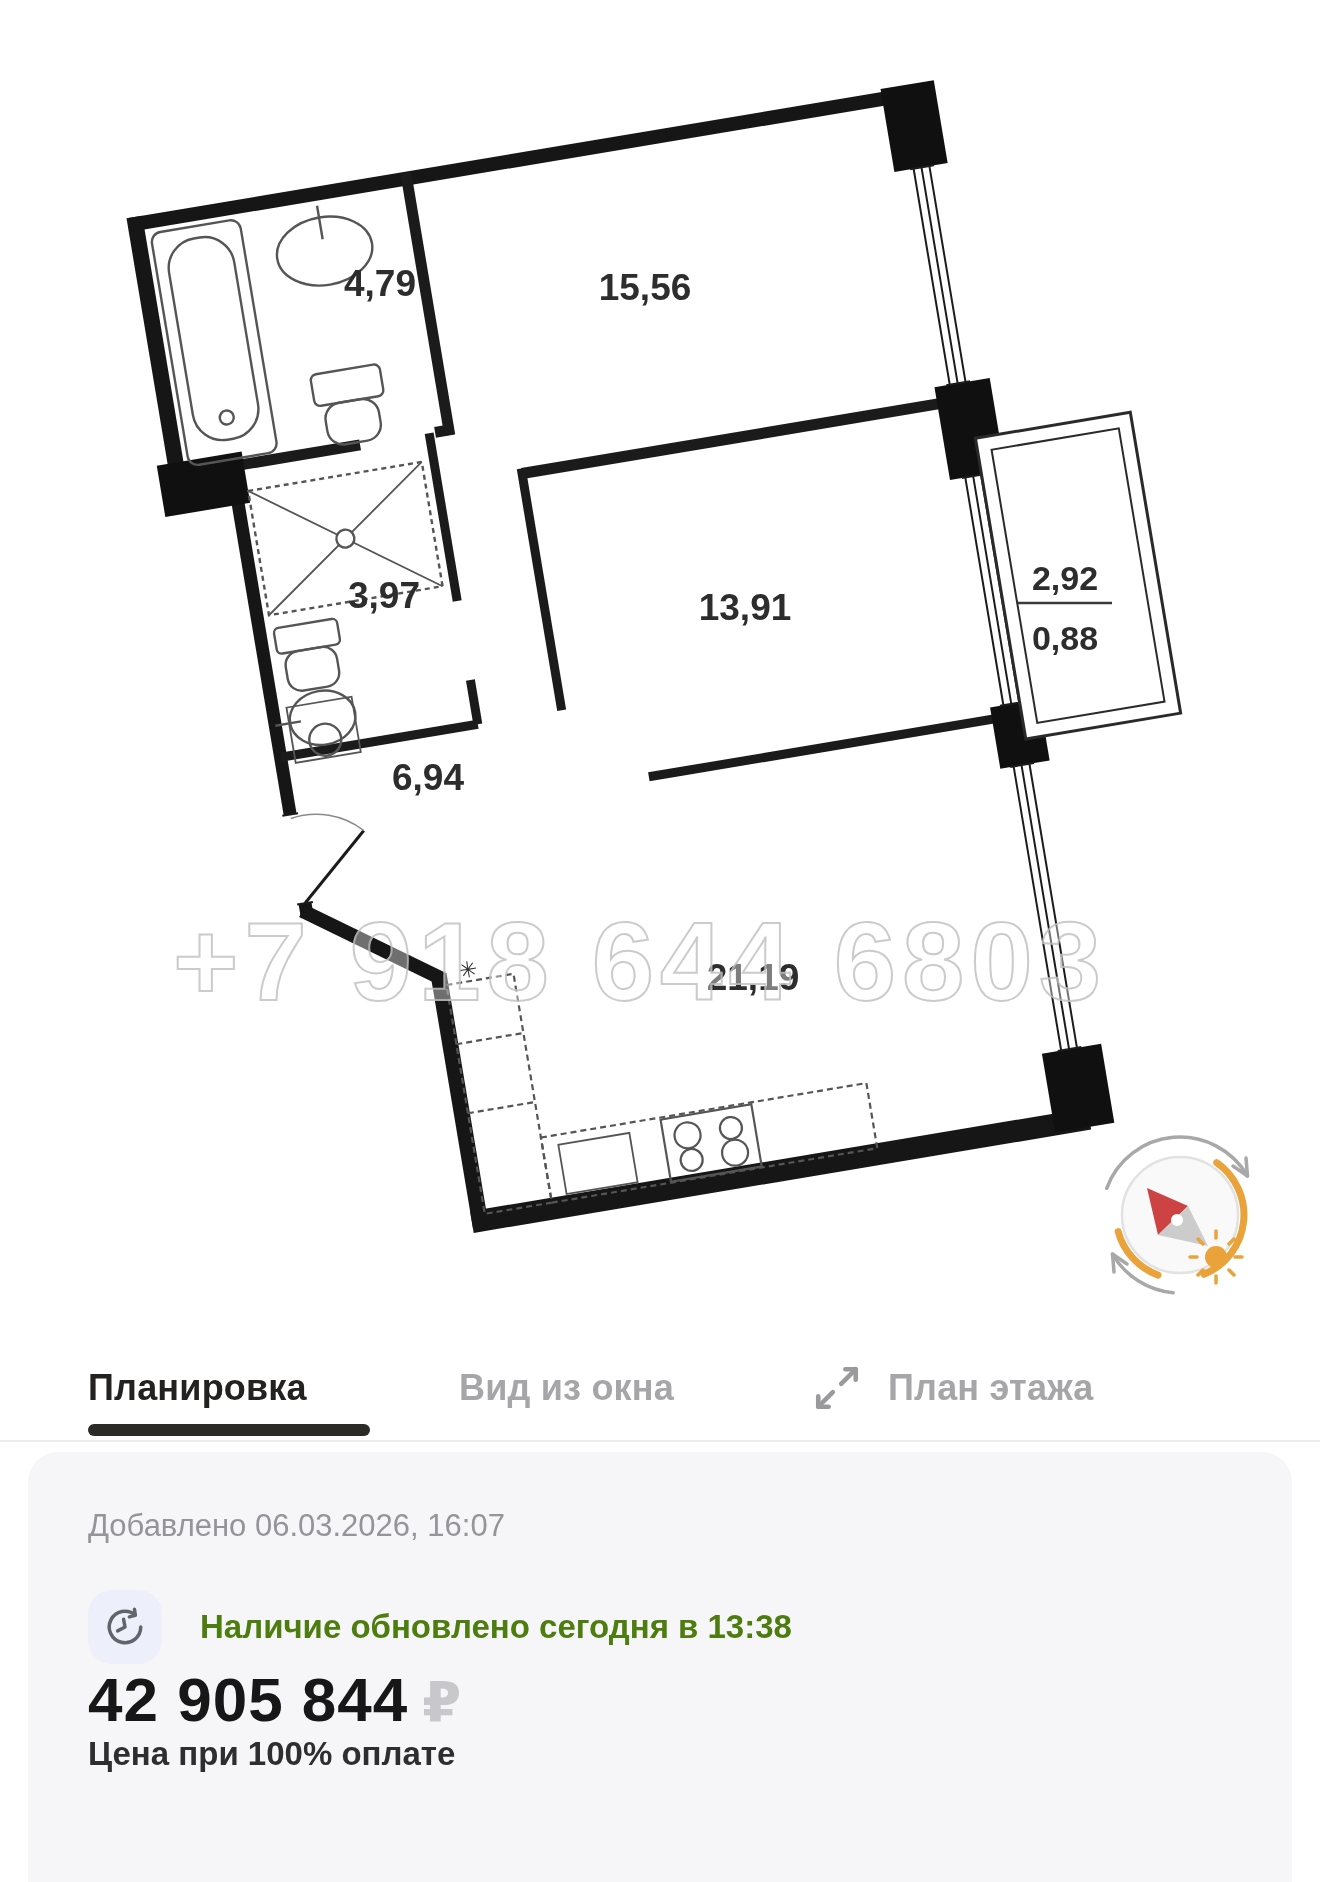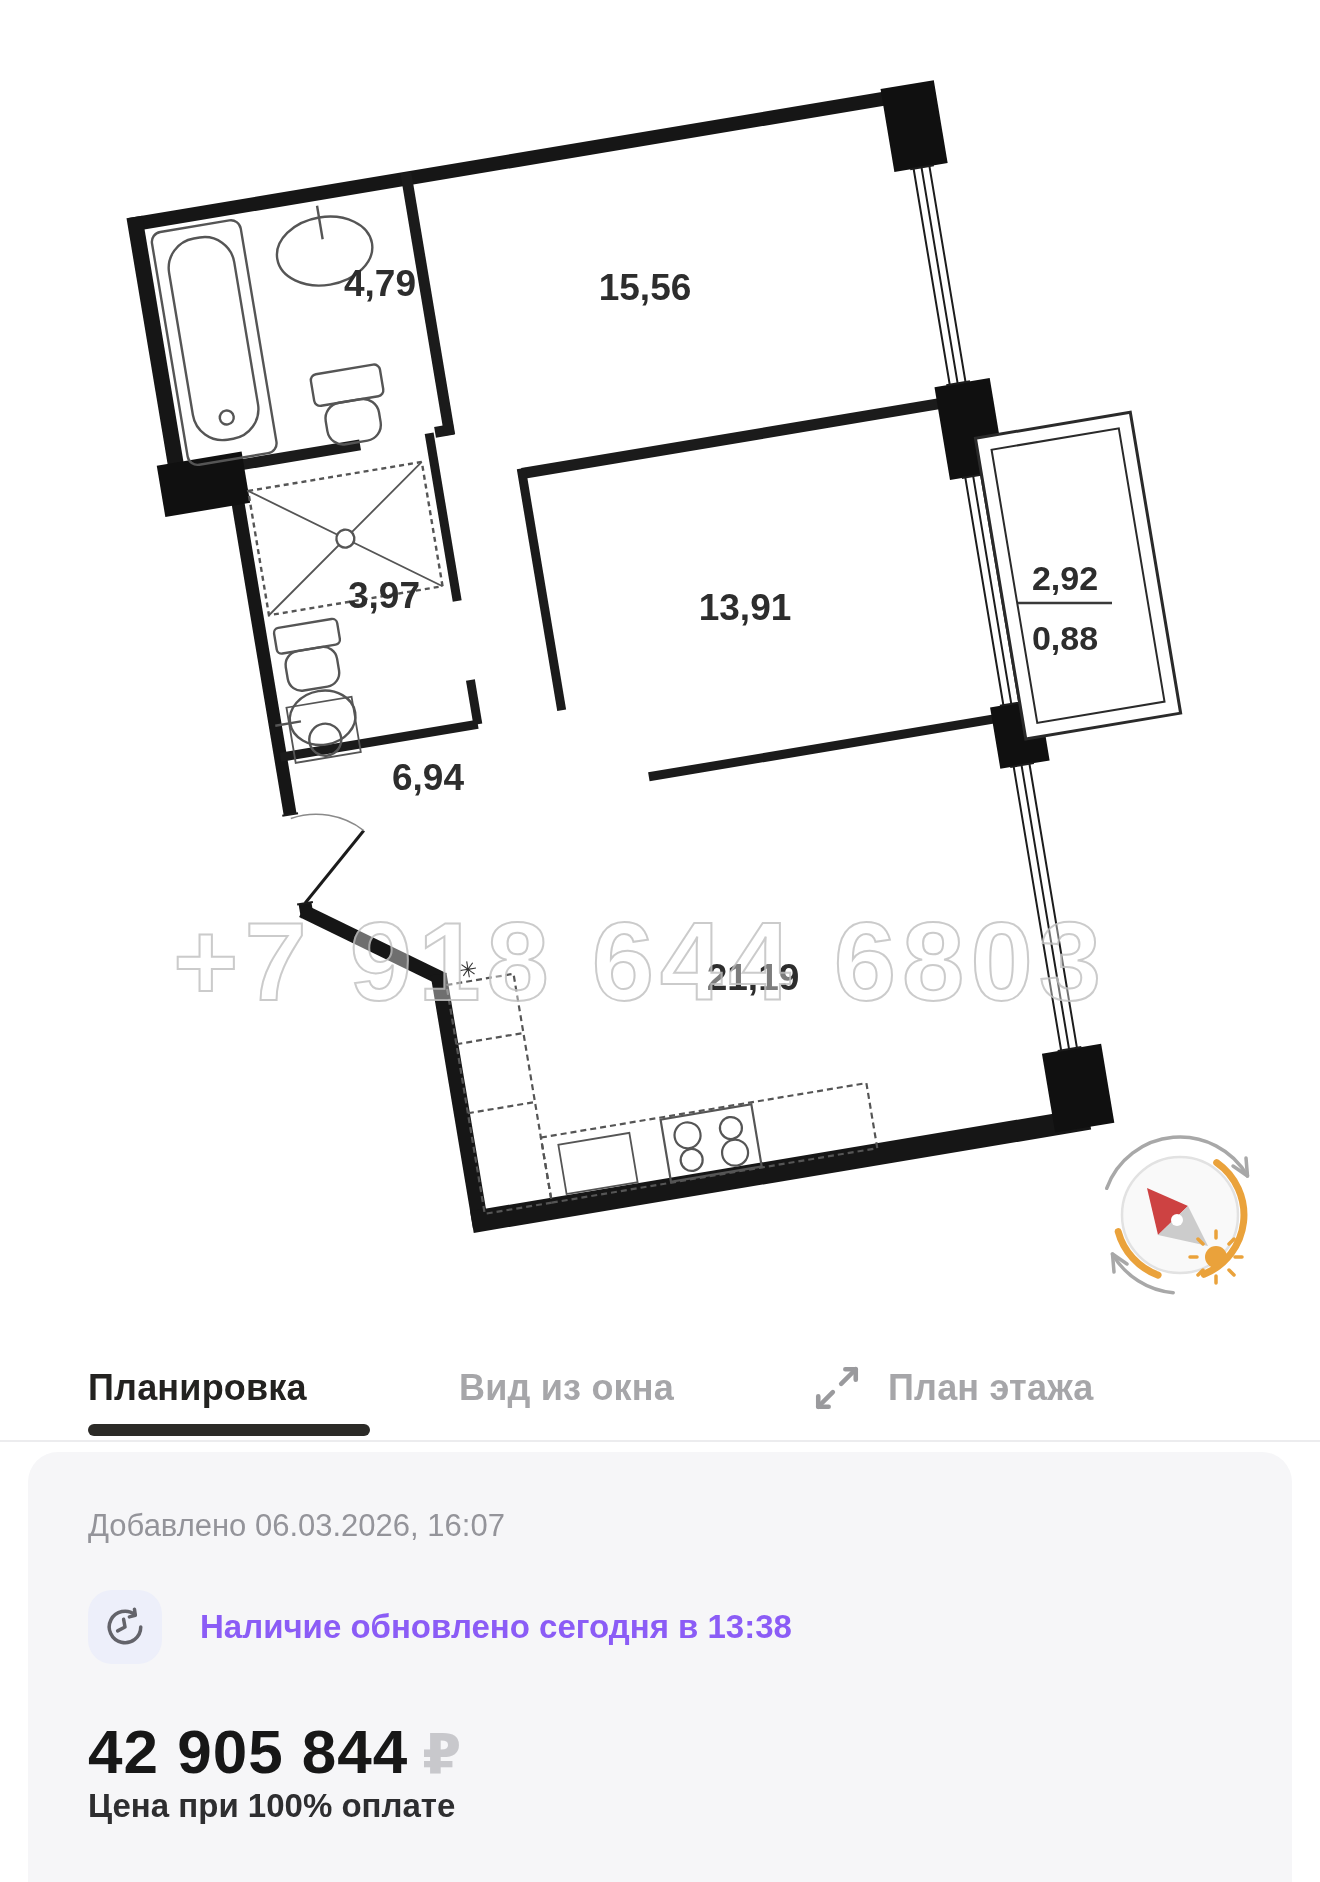--- a/index.html
+++ b/index.html
@@ -21,22 +21,22 @@
   .tabs-divider{position:absolute;left:0;top:1440px;width:1320px;height:2px;background:#ececee;}
 
   
   .card{position:absolute;left:28px;top:1452px;width:1264px;height:430px;
         background:#f6f6f8;border-radius:30px 30px 0 0;box-sizing:border-box;
         padding:56px 58px 0 60px;}
   .added{font-size:31px;font-weight:400;color:#94949a;}
   .avail-row{display:flex;align-items:center;gap:38px;margin-top:46px;}
   .avail-icon{width:74px;height:74px;border-radius:24px;background:#edeffa;
         display:flex;align-items:center;justify-content:center;flex:0 0 auto;}
-  .avail-text{font-size:33px;font-weight:700;color:#8b5cf6;}
-  .price-row{margin-top:52px;font-size:62px;font-weight:800;color:#171717;letter-spacing:1px;}
+  .avail-text{font-size:33px;font-weight:700;color:#4d7c0f;}
+  .price-row{font-size:62px;font-weight:800;color:#171717;letter-spacing:1px;}
   .price-cur{font-family:"DejaVu Sans",sans-serif;font-size:56px;font-weight:700;
         color:#c8c8cc;margin-left:14px;}
   .price-note{font-size:33px;font-weight:600;color:#2e2e30;}
 </style>
 </head>
 <body>
 
 <div class="plan-wrap">
 <svg width="1320" height="1330" viewBox="0 0 1320 1330" xmlns="http://www.w3.org/2000/svg">
 

